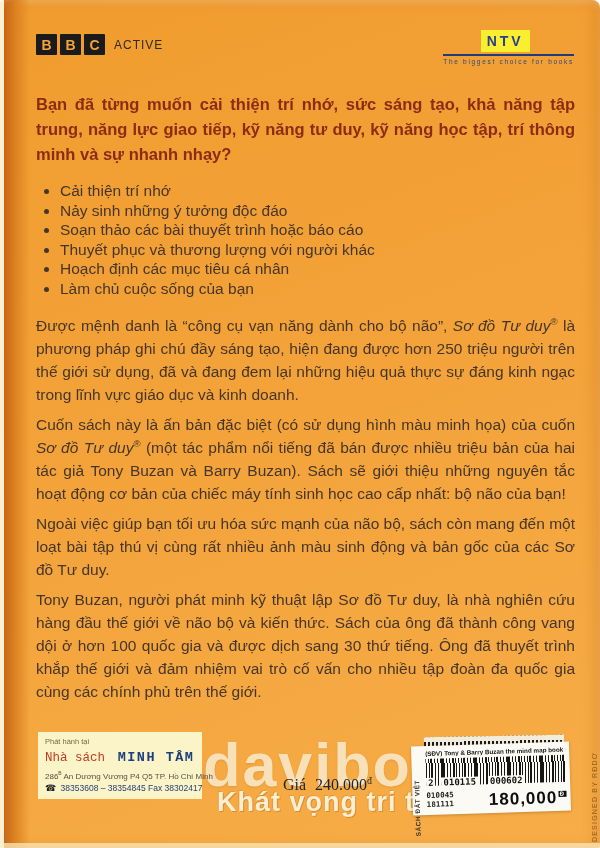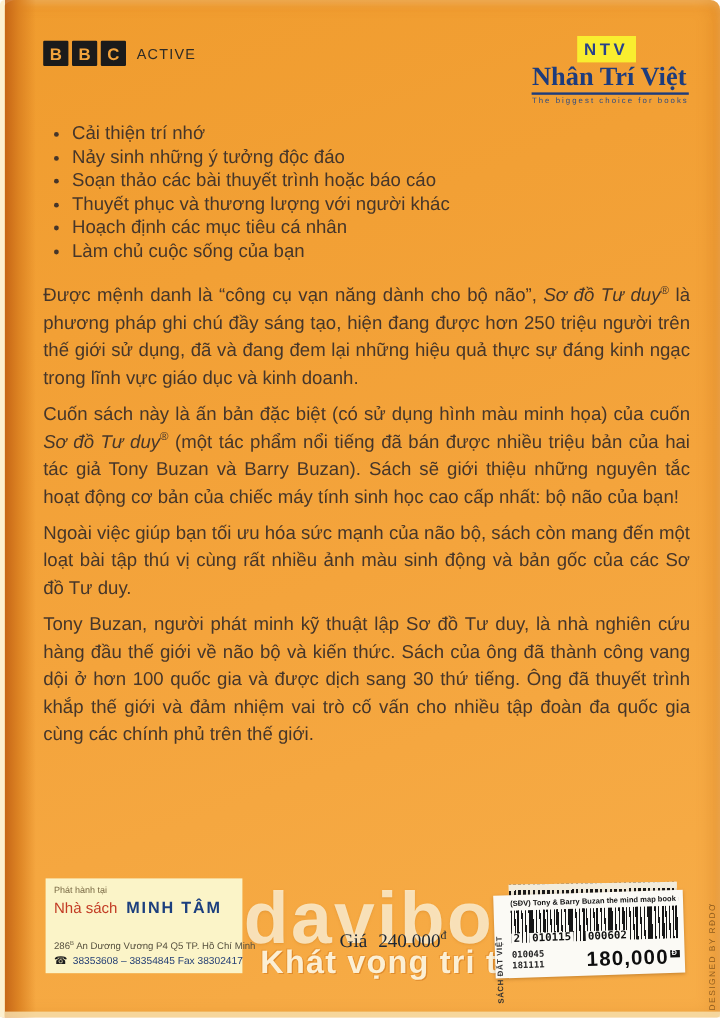--- a/index.html
+++ b/index.html
@@ -34,21 +34,21 @@
   .content p.intro{margin-bottom:5px;}
   .content p.gap{margin-top:9px;}
   .content ul{margin:10px 0 16px 0;padding-left:24px;list-style:disc;}
   .content li{font-size:15.5px;line-height:19.5px;margin:0;}
   .it{font-style:italic;}
   sup{font-size:62%;line-height:0;}
 
   
   .publisher{position:absolute;left:38px;top:732px;width:150px;background:#fbf4c8;padding:5px 7px 6px;z-index:3;}
   .pub-tag{font-size:7.5px;color:#7a6a45;margin-bottom:2px;}
-  .pub-name{font-family:Liberation Sans, sans-serif;white-space:nowrap;margin-bottom:18px;}
+  .pub-name{font-family:Liberation Mono, monospace;white-space:nowrap;margin-bottom:6px;}
   .pub-name .pfx{color:#c23b24;font-size:12.5px;}
   .pub-name .nm{color:#1c3f7e;font-weight:bold;font-size:13.5px;letter-spacing:1.5px;margin-left:3px;}
   .pub-addr{font-size:8px;color:#56503e;margin-bottom:2px;white-space:nowrap;}
   .pub-phone{font-size:8.5px;font-weight:normal;color:#243f75;white-space:nowrap;}
   .pub-phone .ph{color:#1c1c1c;margin-right:2px;font-size:9px;}
 
   .watermark{position:absolute;left:158px;top:737px;width:410px;text-align:center;z-index:2;pointer-events:none;}
   .wm1{font-size:61px;font-weight:bold;letter-spacing:2px;color:rgba(251,240,213,.82);
        line-height:56px;text-shadow:0 1px 2px rgba(201,120,30,.35);}
   .wm2{font-size:27px;font-weight:bold;letter-spacing:1px;color:rgba(253,244,221,.95);margin-top:-6px;margin-right:40px;
@@ -92,28 +92,28 @@
   <div class="header">
     <div class="bbc">
       <span class="sq">B</span>
       <span class="sq">B</span>
       <span class="sq">C</span>
       <span class="word">ACTIVE</span>
     </div>
     <div class="ntv">
       <span class="ntv-abbr">NTV</span>
       <span class="ntv-right">
-        <span class="ntv-name">Nhân Trí Việt</span>
         <span class="ntv-rule"></span>
         <span class="ntv-tag">The biggest choice for books</span>
       </span>
     </div>
   </div>
 
   <div class="content">
+    <h1>Bạn đã từng muốn cải thiện trí nhớ, sức sáng tạo, khả năng tập trung, năng lực giao tiếp, kỹ năng tư duy, kỹ năng học tập, trí thông minh và sự nhanh nhạy?</h1>
     <ul>
       <li>Cải thiện trí nhớ</li>
       <li>Nảy sinh những ý tưởng độc đáo</li>
       <li>Soạn thảo các bài thuyết trình hoặc báo cáo</li>
       <li>Thuyết phục và thương lượng với người khác</li>
       <li>Hoạch định các mục tiêu cá nhân</li>
       <li>Làm chủ cuộc sống của bạn</li>
     </ul>
     <p class="gap"><span>Được mệnh danh là “công cụ vạn năng dành cho bộ não”, </span><span class="it">Sơ đồ Tư duy</span><sup>®</sup><span> là phương pháp ghi chú đầy sáng tạo, hiện đang được hơn 250 triệu người trên thế giới sử dụng, đã và đang đem lại những hiệu quả thực sự đáng kinh ngạc trong lĩnh vực giáo dục và kinh doanh.</span></p>
     <p><span>Cuốn sách này là ấn bản đặc biệt (có sử dụng hình màu minh họa) của cuốn </span><span class="it">Sơ đồ Tư duy</span><sup>®</sup><span> (một tác phẩm nổi tiếng đã bán được nhiều triệu bản của hai tác giả Tony Buzan và Barry Buzan). Sách sẽ giới thiệu những nguyên tắc hoạt động cơ bản của chiếc máy tính sinh học cao cấp nhất: bộ não của bạn!</span></p>

